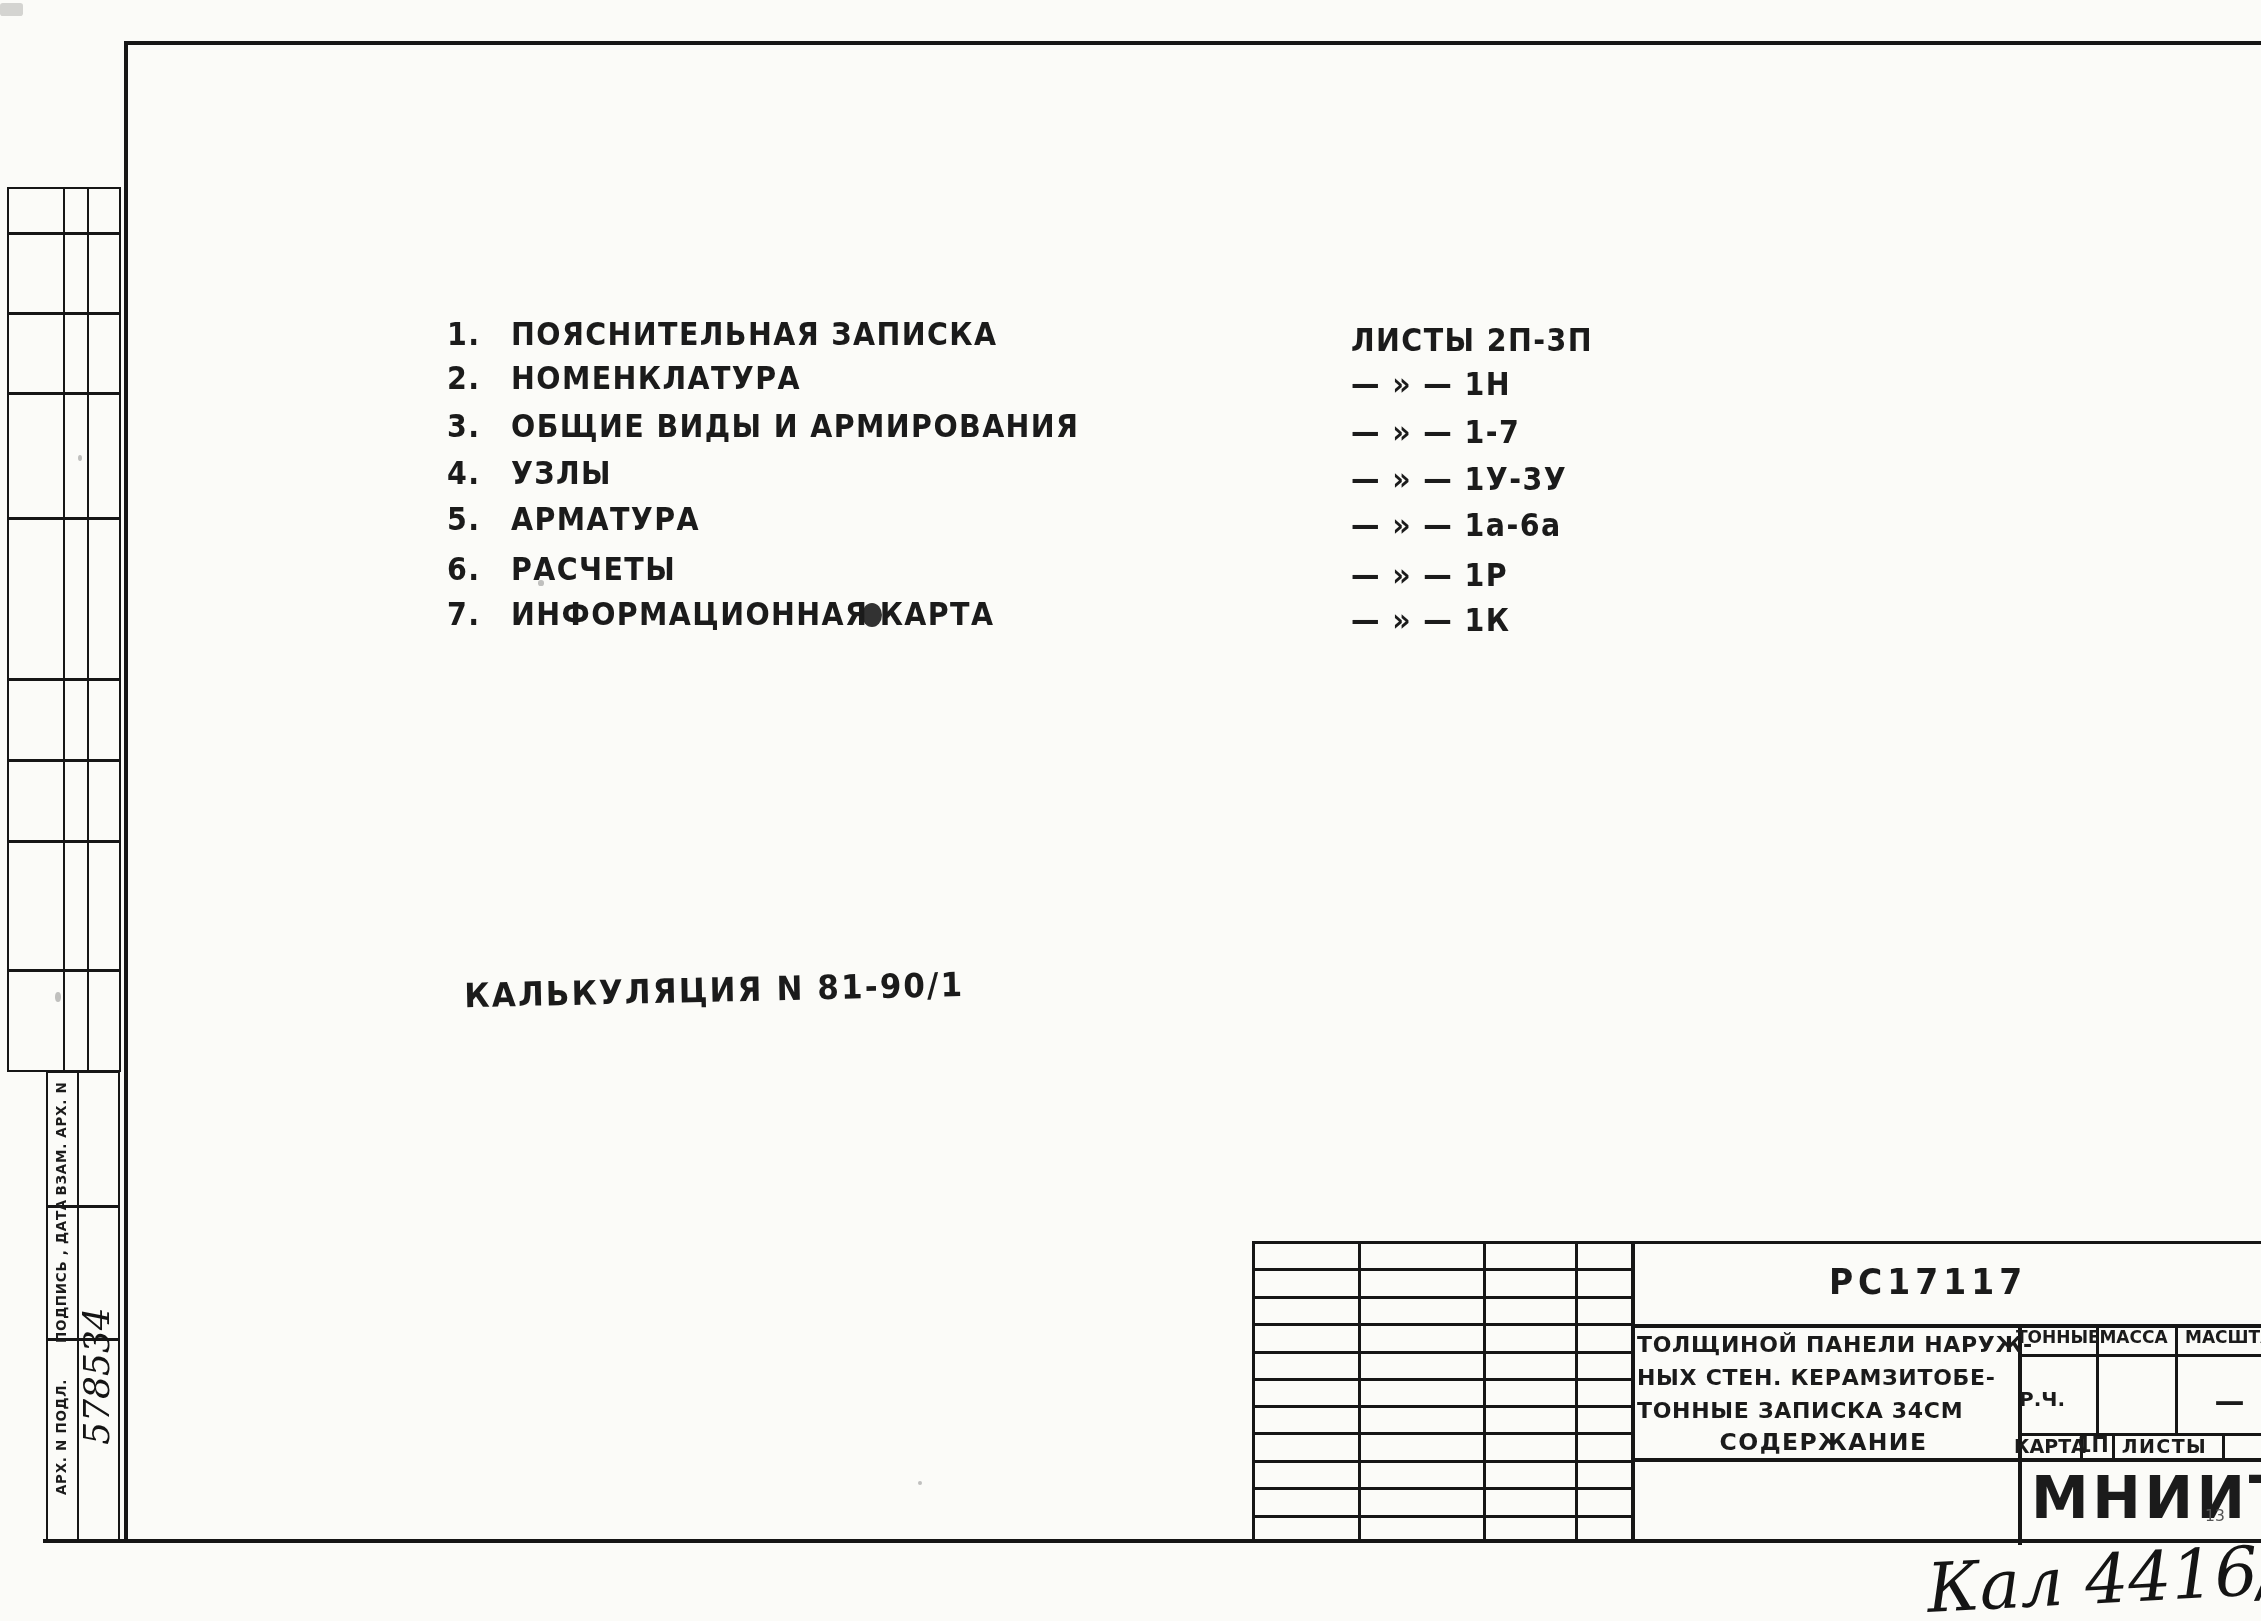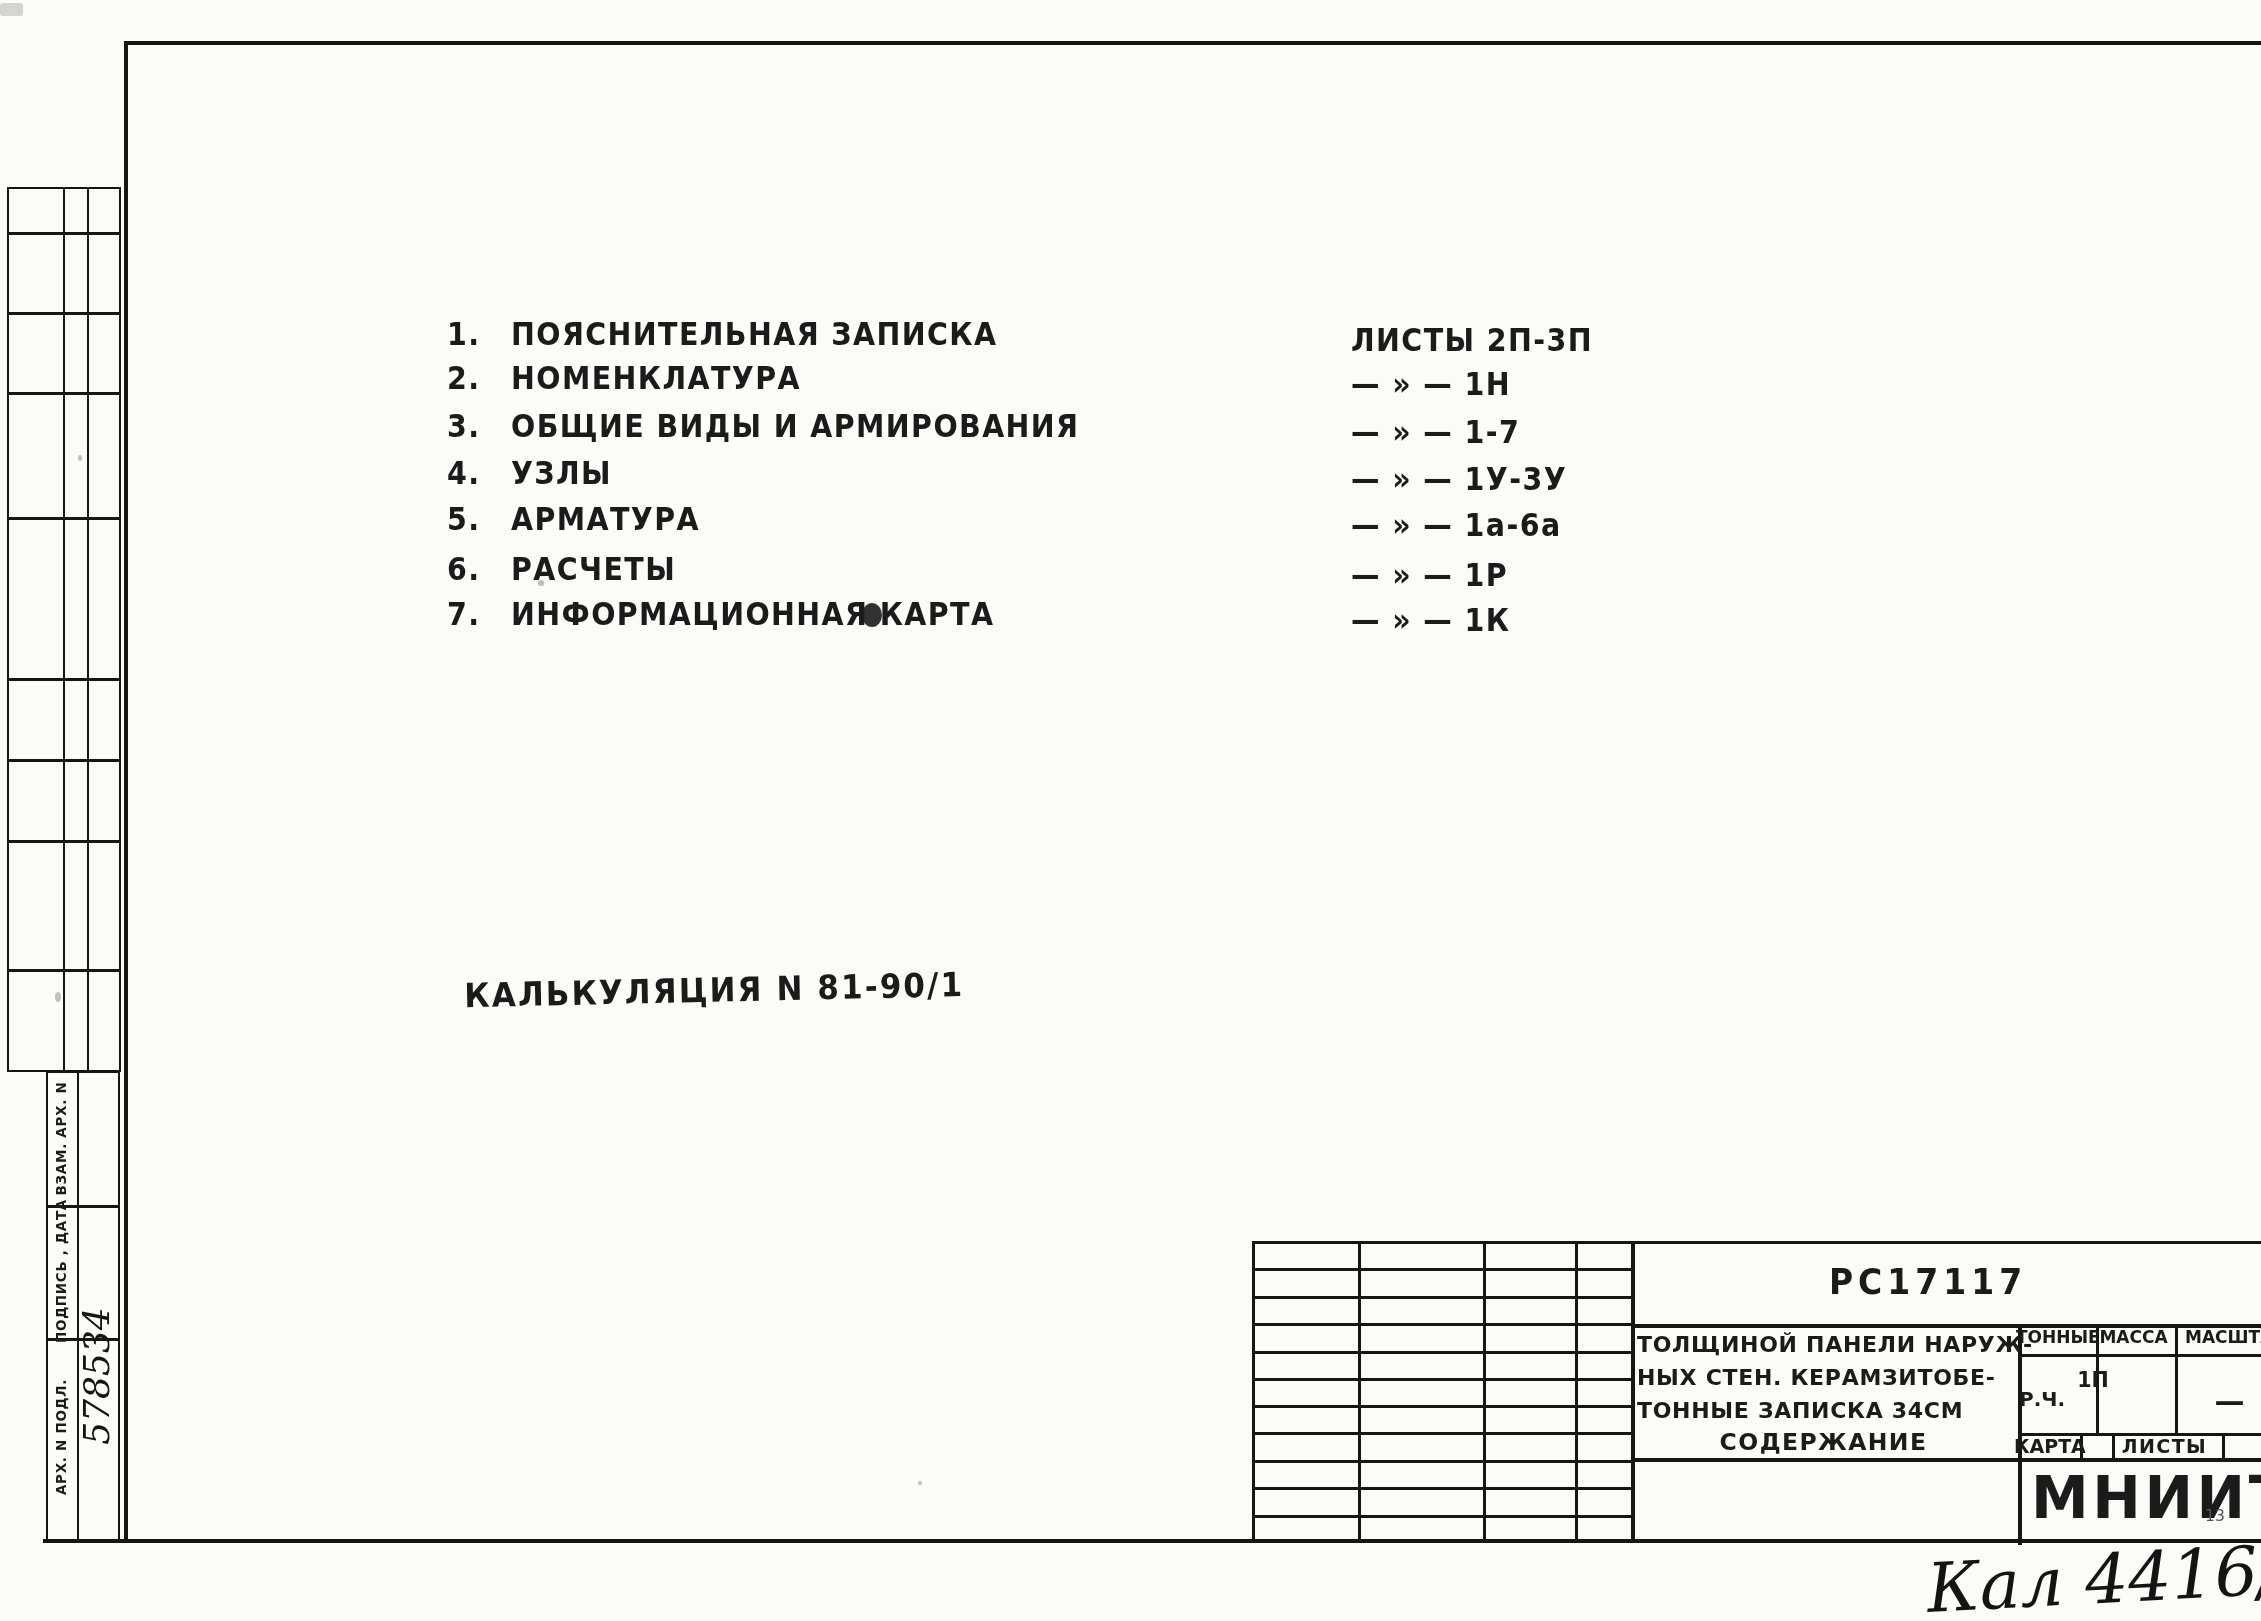--- a/index.html
+++ b/index.html
@@ -148,21 +148,21 @@
 
   <span class="txt ctr" style="left:2016px;top:1327px;width:78px;font-size:17px;">ТОННЫЕ</span>
   <span class="txt ctr" style="left:2096px;top:1327px;width:75px;font-size:17px;">МАССА</span>
   <span class="txt" style="left:2185px;top:1327px;font-size:17px;">МАСШТАБ</span>
 
   <span class="txt" style="left:2019px;top:1387px;font-size:20px;">Р.Ч.</span>
   <span class="txt ctr" style="left:2096px;top:1387px;width:75px;font-size:21.3px;"></span>
   <span class="txt ctr" style="left:2198px;top:1383px;width:63px;font-size:30px;">—</span>
 
   <span class="txt ctr" style="left:2014px;top:1435px;width:63px;font-size:19px;">КАРТА</span>
-  <span class="txt ctr" style="left:2077px;top:1368px;width:32px;font-size:20.6px;">1П</span>
+  <span class="txt ctr" style="left:2077px;top:1433px;width:32px;font-size:20.6px;">1П</span>
   <span class="txt ctr" style="left:2111px;top:1435px;width:107px;font-size:19px;letter-spacing:1.4px;">ЛИСТЫ</span>
   <span class="txt ctr" style="left:2219px;top:1435px;width:42px;font-size:19px;"></span>
 
   <span class="txt" style="left:2031px;top:1464px;font-size:58px;letter-spacing:3.6px;">МНИИТЭП</span>
   <span class="txt" style="left:2205px;top:1507px;font-size:15.6px;font-weight:400;color:#555;">13</span>
 
   <span class="txt hand" style="left:1925px;top:1549px;font-size:68px;transform:rotate(-3deg);transform-origin:left top;">Кал 4416/17</span>
 
   <div class="smudge" style="left:0;top:2.8px;width:23px;height:12.8px;"></div>
   <div class="speck" style="left:538px;top:580px;width:5.7px;height:5.7px;"></div>

